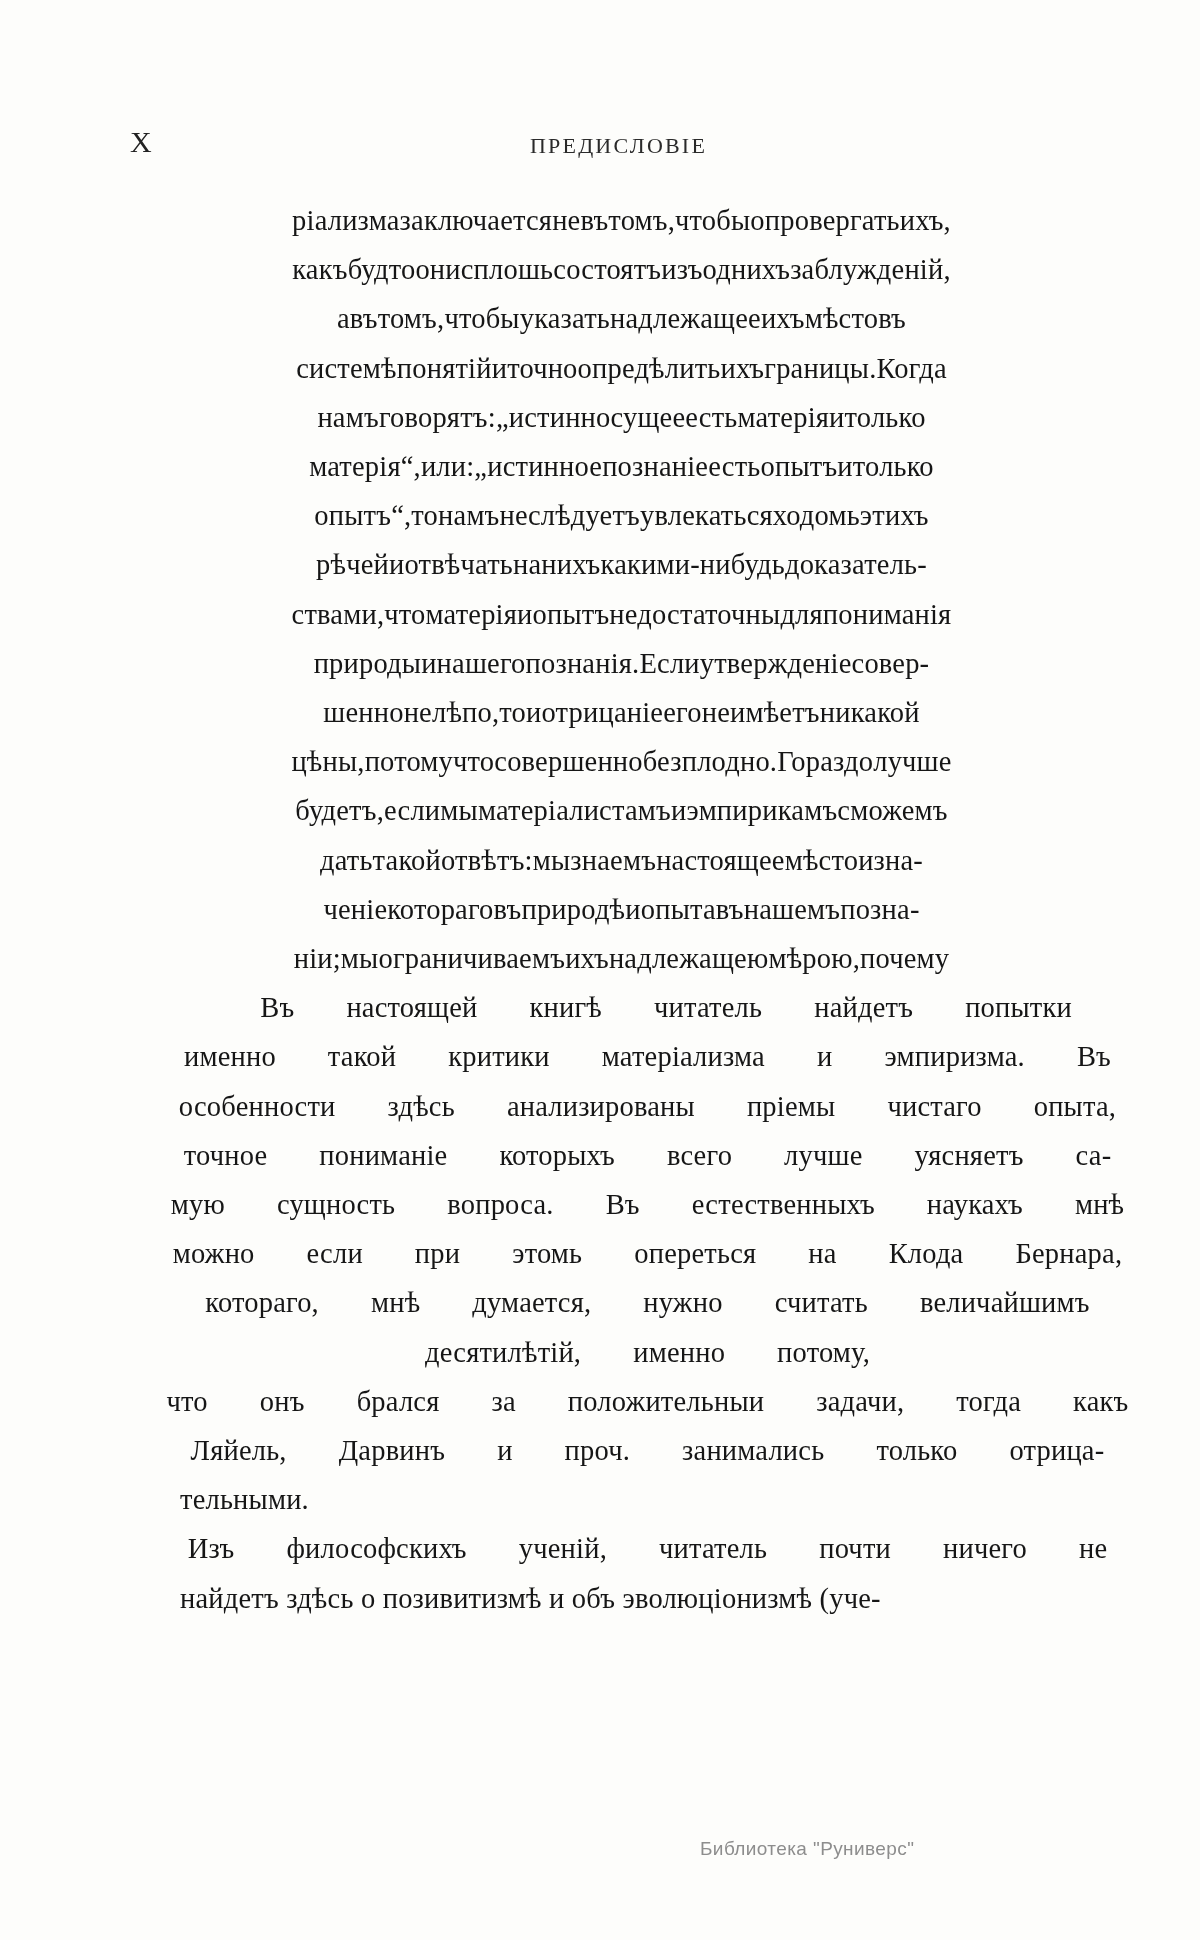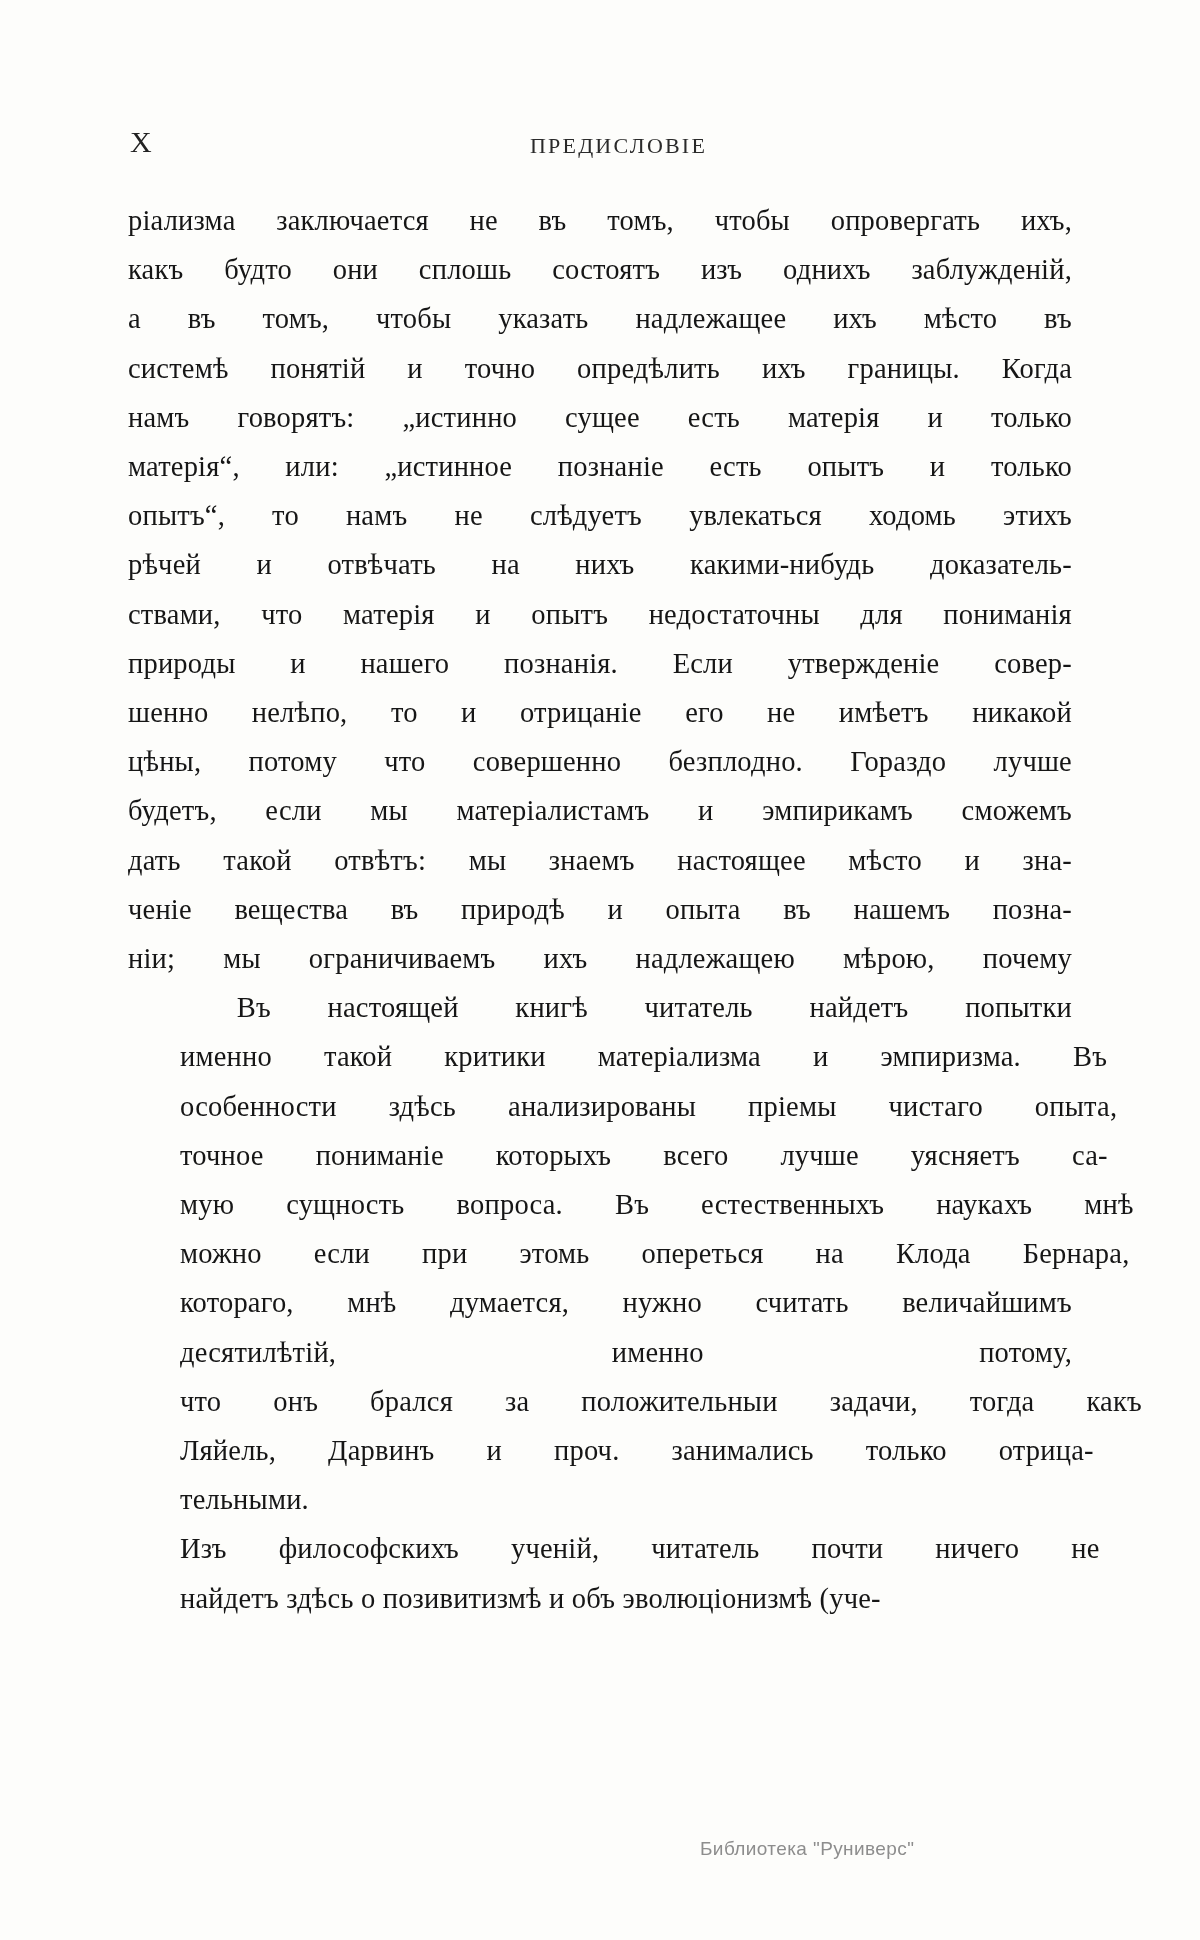--- a/index.html
+++ b/index.html
@@ -67,21 +67,22 @@
   p.para.indent {
     text-indent: 52px;
   }
   .ln {
     display: block;
     white-space: nowrap;
   }
   
   .ln.j {
     display: flex;
-    justify-content: space-between;
+    justify-content: center;
+    margin-left: 43px;
   }
   .ln.j > span { white-space: pre; }
   .ital {
   }
   .watermark {
     position: absolute;
     left: 700px;
     top: 1838px;
     width: 420px;
     text-align: left;
@@ -238,21 +239,21 @@
           <span>отвѣтъ:</span>
           <span>мы</span>
           <span>знаемъ</span>
           <span>настоящее</span>
           <span>мѣсто</span>
           <span>и</span>
           <span>зна-</span>
         </span>
         <span class="ln j">
           <span>ченіе</span>
-          <span>вещества</span>
+          <span>котораго</span>
           <span>въ</span>
           <span>природѣ</span>
           <span>и</span>
           <span>опыта</span>
           <span>въ</span>
           <span>нашемъ</span>
           <span>позна-</span>
         </span>
         <span class="ln j">
           <span>ніи;</span>

